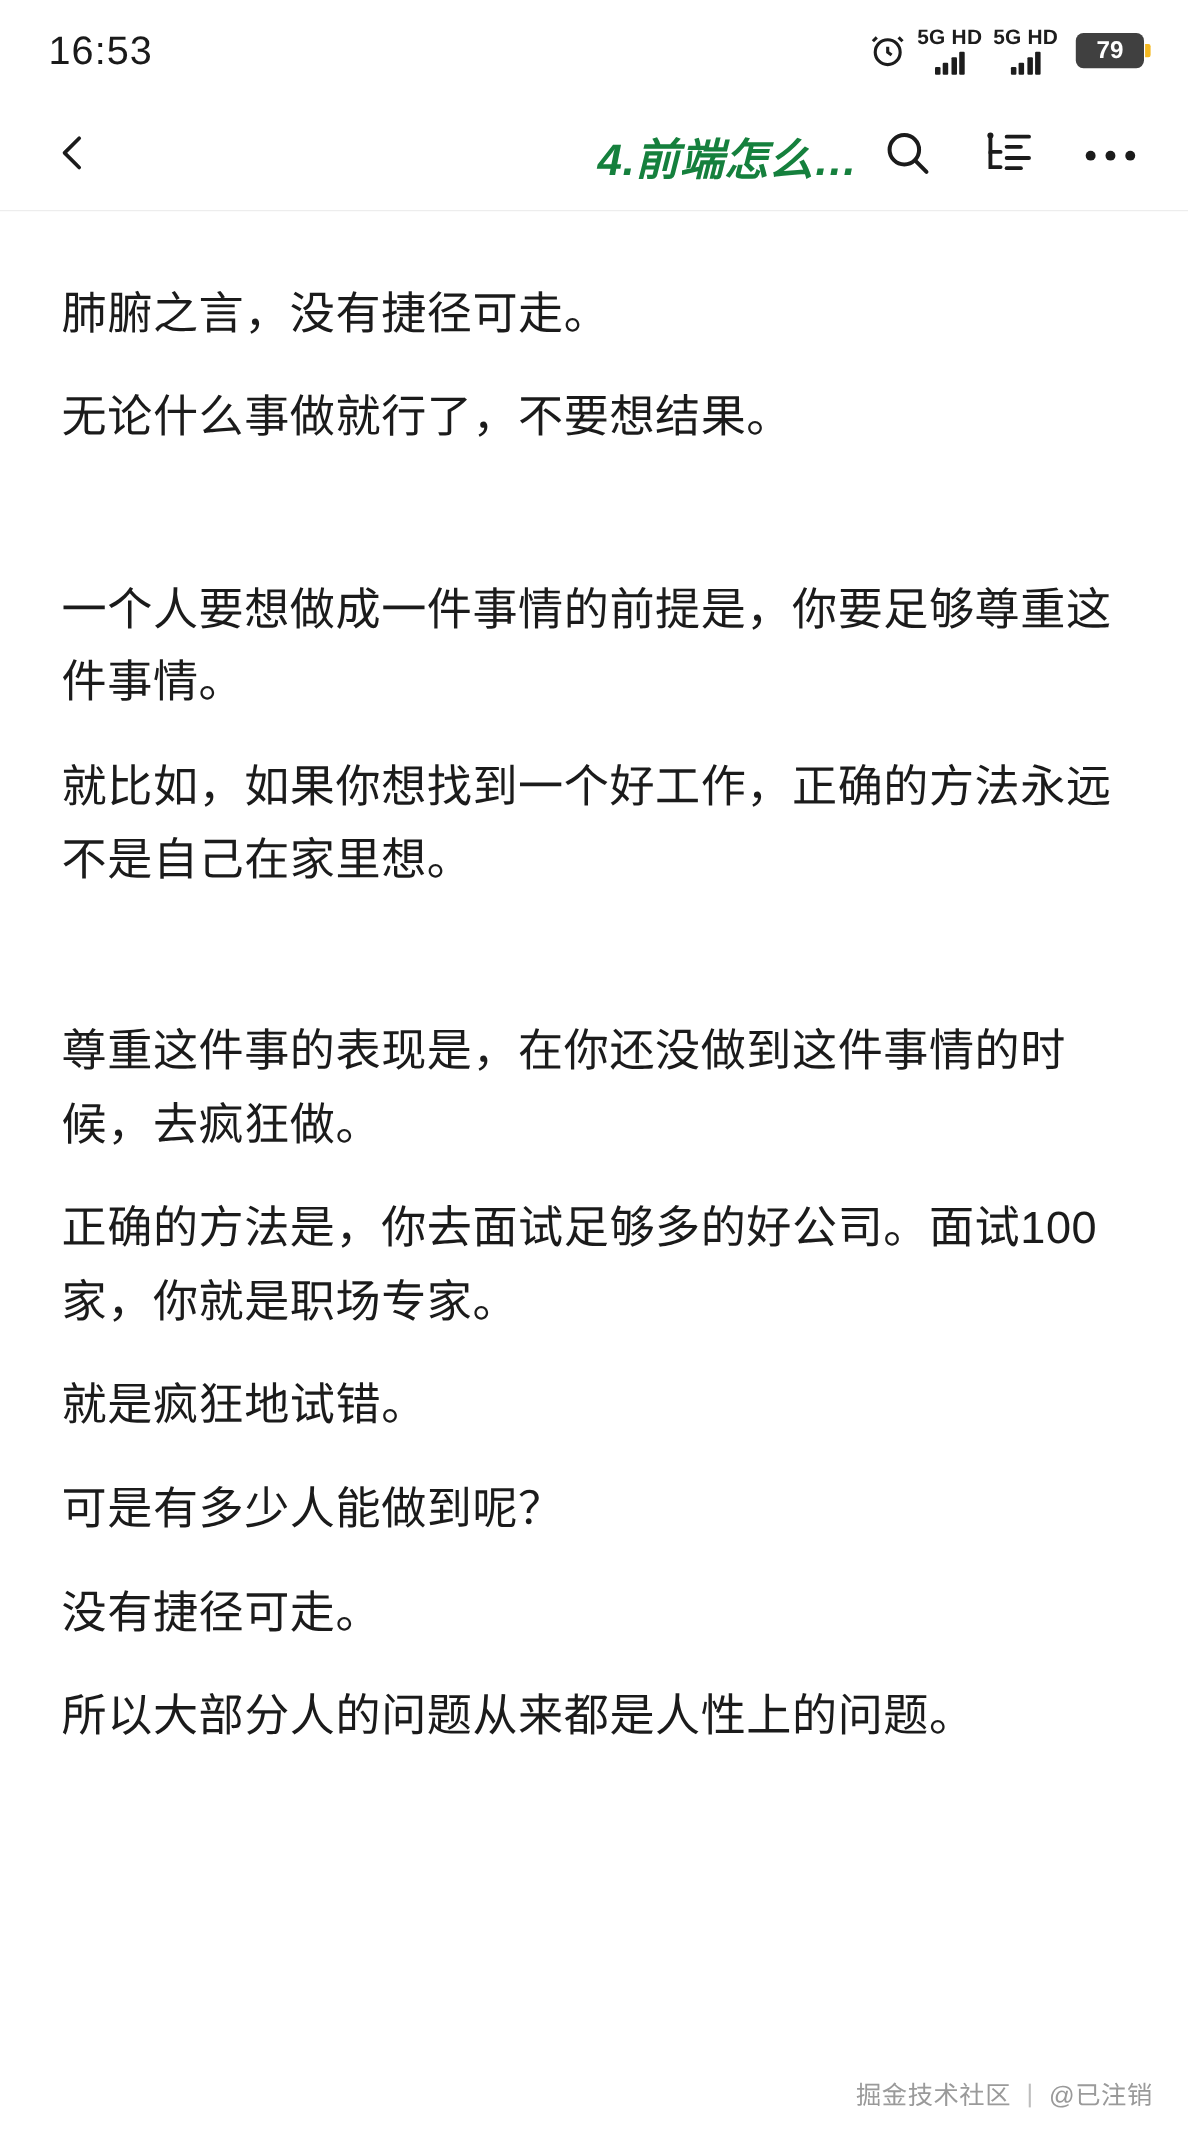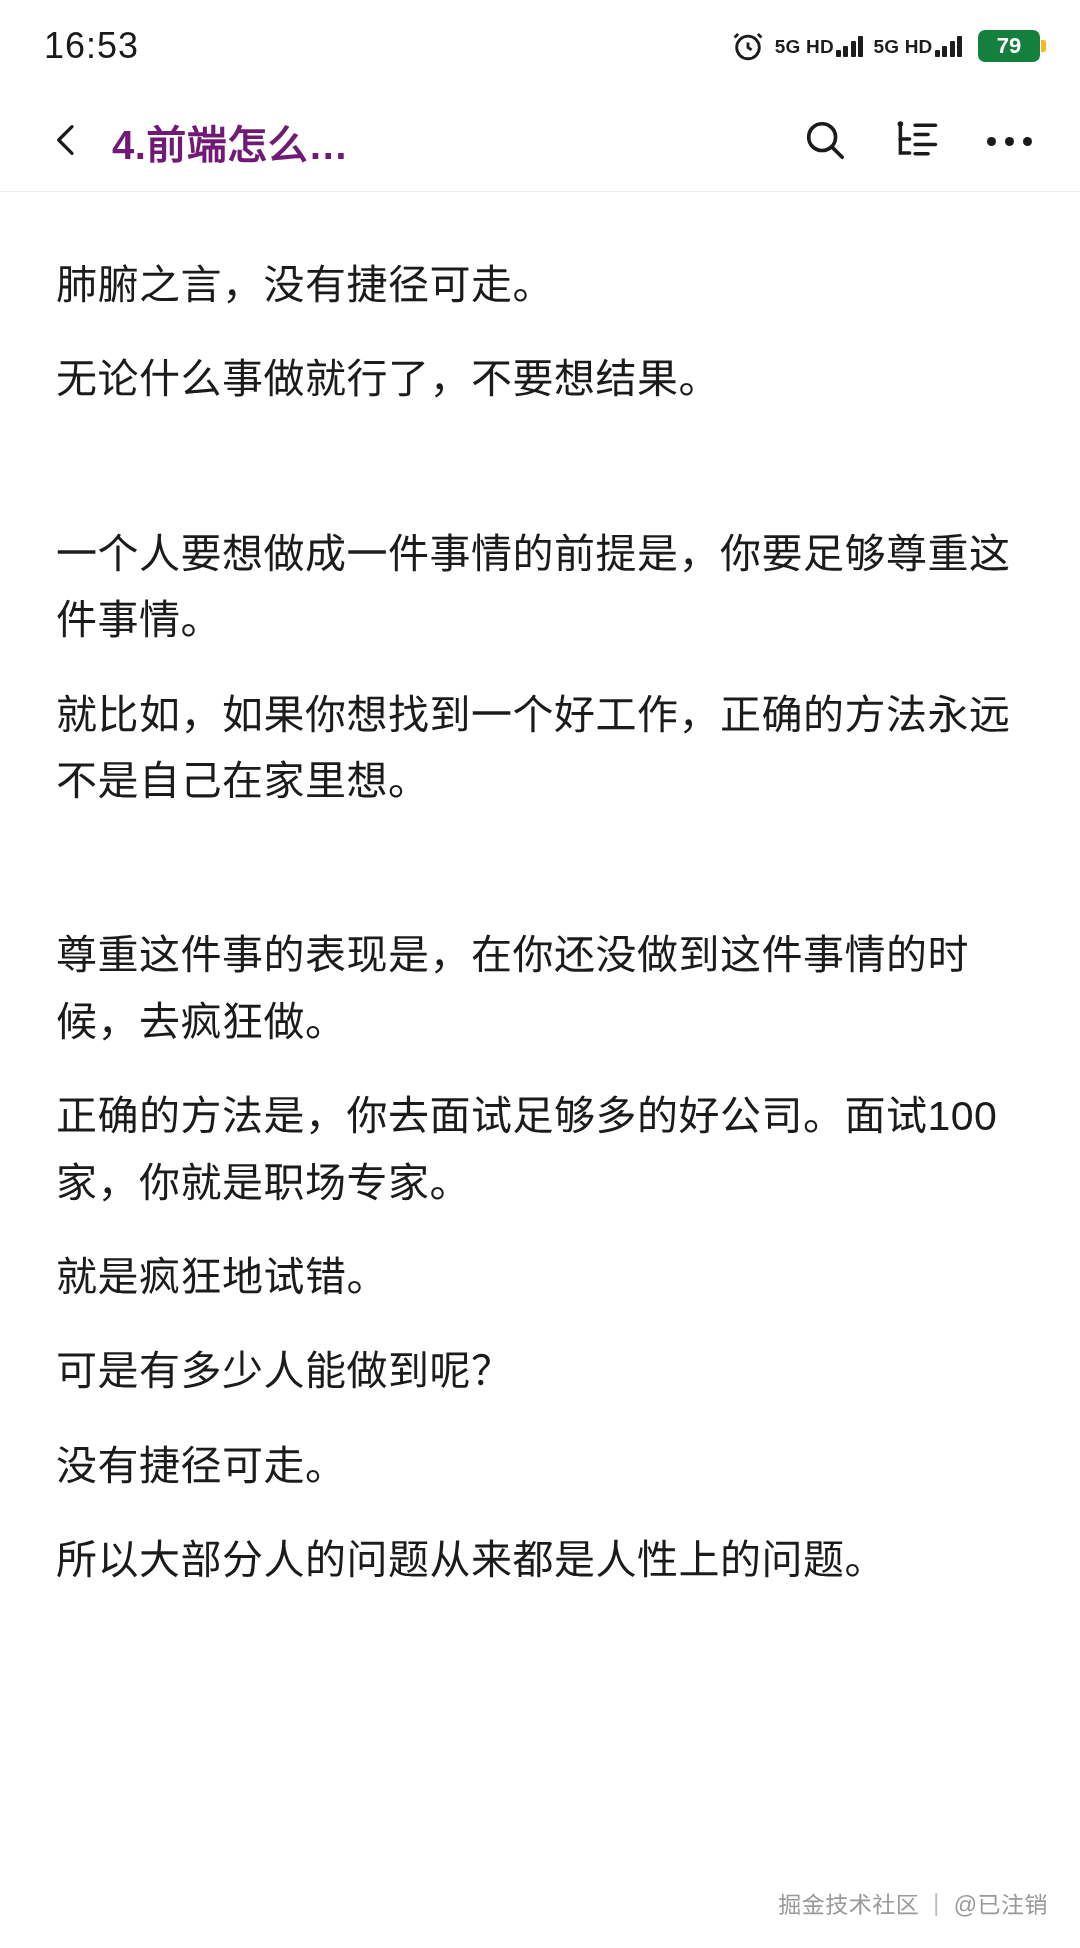--- a/index.html
+++ b/index.html
@@ -25,36 +25,36 @@
     color:#1a1a1a;
     letter-spacing:1px;
     font-weight:400;
   }
   .status-right {
     display:flex; align-items:center; gap:10px;
   }
   .alarm-icon { width:34px; height:34px; position:relative; display:inline-block; }
   .alarm-icon svg { display:block; }
   .net-group { display:flex; align-items:flex-end; gap:7px; }
-  .net-block { display:flex; flex-direction:row; align-items:center; gap:2px; }
+  .net-block { display:flex; flex-direction:column; align-items:center; gap:2px; }
   .net-label {
     font-size:19px; font-weight:700; color:#1d1d1d;
     line-height:1; letter-spacing:0.2px;
   }
   .bars { display:flex; align-items:flex-end; gap:2.5px; height:22px; }
   .bars i { width:5px; background:#1d1d1d; display:block; border-radius:1px; }
   .bars i:nth-child(1){height:7px;}
   .bars i:nth-child(2){height:11px;}
   .bars i:nth-child(3){height:16px;}
   .bars i:nth-child(4){height:21px;}
   .battery {
     margin-left:6px;
     width:62px; height:32px;
     border-radius:7px;
-    background:#15803d;
+    background:#404040;
     color:#ffffff;
     font-size:22px; font-weight:700;
     display:flex; align-items:center; justify-content:center;
     position:relative;
   }
   .battery::after{
     content:""; position:absolute; right:-6px; top:10px;
     width:5px; height:12px; border-radius:0 2px 2px 0;
     background:#f5b921;
   }
@@ -67,28 +67,29 @@
     border-bottom:1px solid #ececec;
     position:relative;
   }
   .nav-back {
     width:74px; height:74px;
     display:flex; align-items:center; justify-content:center;
     flex:0 0 auto;
   }
   .nav-title {
     flex:1 1 auto;
-    text-align:left;
+    text-align:right;
     font-size:40px;
     font-weight:700;
-    color:#701a75;
+    color:#15803d;
     white-space:nowrap;
     overflow:hidden;
     padding:0 8px;
     letter-spacing:0.5px;
+    font-style:italic;
   }
   .nav-actions { display:flex; align-items:center; gap:18px; flex:0 0 auto; }
   .nav-btn {
     width:74px; height:74px;
     display:flex; align-items:center; justify-content:center;
   }
   .dots { display:flex; gap:9px; align-items:center; }
   .dots span { width:9px; height:9px; border-radius:50%; background:#1b1b1b; display:block; }
 
   

